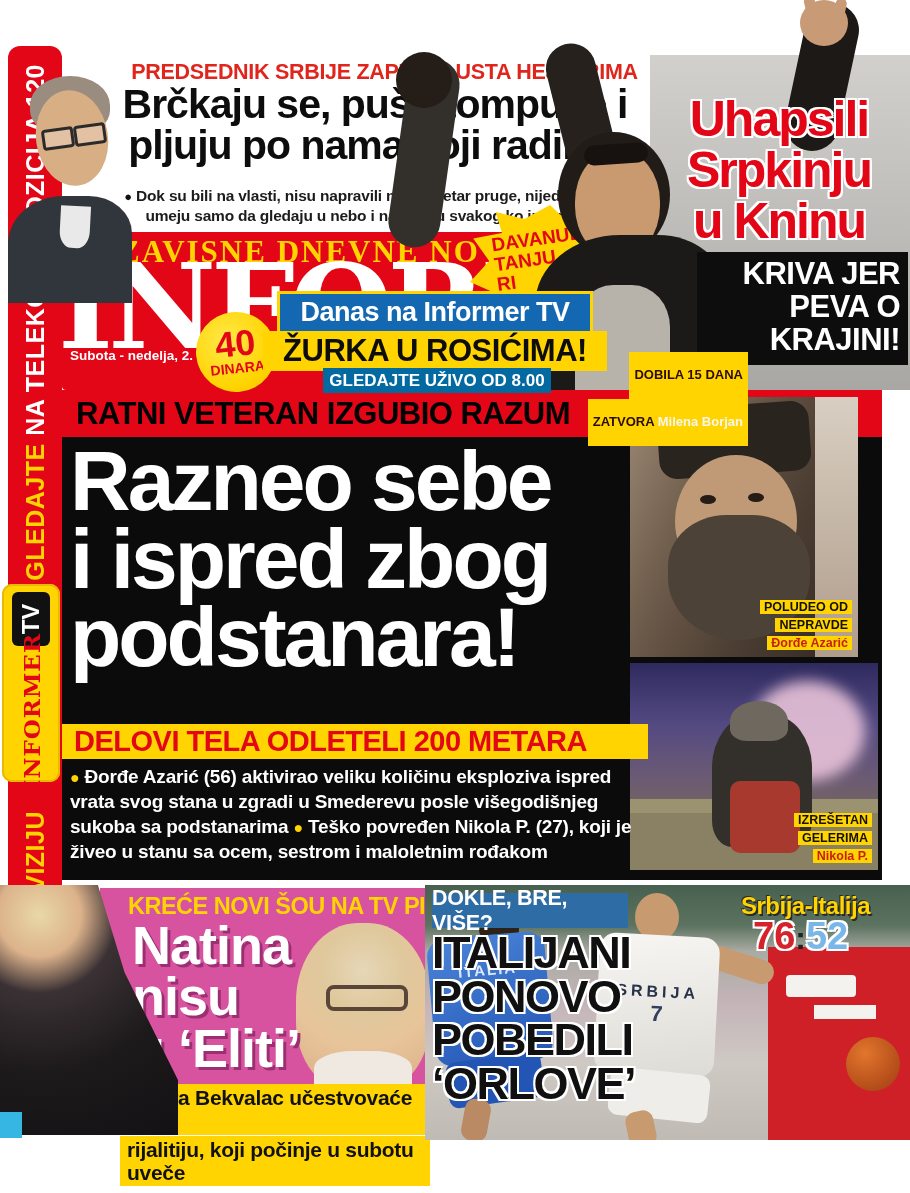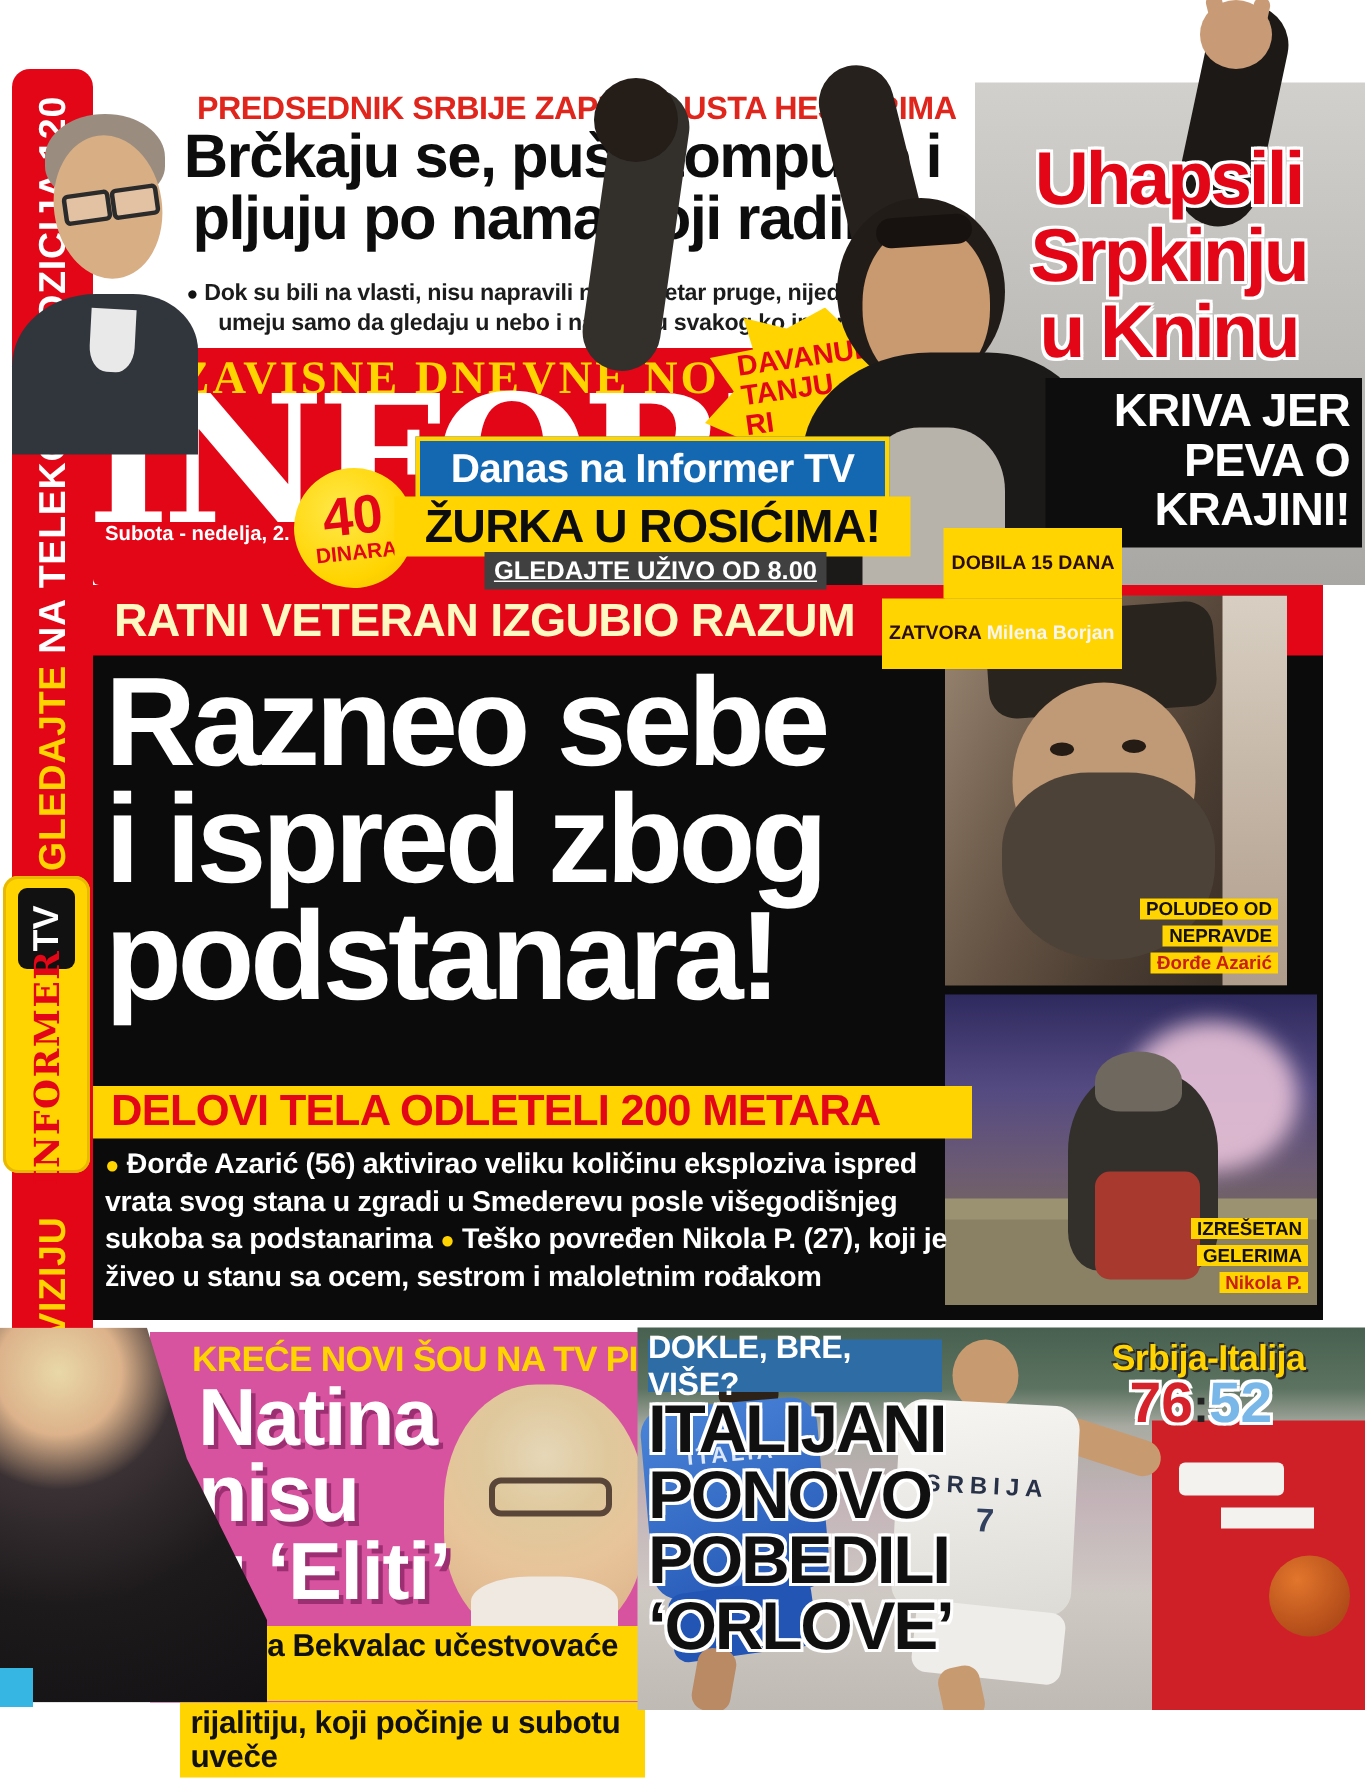--- a/index.html
+++ b/index.html
@@ -70,22 +70,22 @@
   .mi-shades{position:absolute;left:104px;top:84px;width:64px;height:20px;background:#17120f;border-radius:10px;transform:rotate(-4deg);}
   .mi-jacket{position:absolute;left:55px;top:175px;width:190px;height:155px;background:#1c1a19;border-radius:45% 35% 0 0;}
   .mi-top{position:absolute;left:95px;top:225px;width:95px;height:105px;background:#b7b2aa;border-radius:40% 40% 0 0;}
 
   
   .promo-blue{left:277px;top:291px;width:316px;height:43px;background:#1468b2;border:3px solid #ffd400;
               box-sizing:border-box;z-index:5;display:flex;align-items:center;justify-content:center;
               color:#fff;font-weight:900;font-size:27px;letter-spacing:-.5px;}
   .promo-yellow{left:263px;top:331px;width:344px;height:40px;background:#ffd400;z-index:5;display:flex;
                 align-items:center;justify-content:center;color:#0d0d0d;font-weight:900;font-size:31px;letter-spacing:-.5px;}
-  .promo-black{left:323px;top:368px;width:228px;height:25px;background:#404040;z-index:5;display:flex;
-               align-items:center;justify-content:center;color:#fff;font-weight:800;font-size:17px;text-decoration:underline;}
+  .promo-black{left:323px;top:368px;width:228px;height:25px;background:#0369a1;z-index:5;display:flex;
+               align-items:center;justify-content:center;color:#fff;font-weight:800;font-size:17px;}
 
   
   .right-panel{left:650px;top:55px;width:260px;height:335px;z-index:1;
                background:linear-gradient(180deg,#d2d0cd,#bdbbb7 55%,#a9a7a3);}
   .right-arm{left:795px;top:2px;width:54px;height:150px;background:#1c1916;border-radius:27px;transform:rotate(12deg);z-index:2;}
   .right-hand{left:800px;top:0;width:48px;height:46px;background:#c89b76;border-radius:50%;z-index:2;}
   .finger{position:absolute;width:11px;height:28px;background:#c89b76;border-radius:6px;z-index:2;}
   .f1{left:806px;top:-4px;transform:rotate(-14deg);}
   .f2{left:834px;top:-2px;transform:rotate(12deg);}
   .right-kicker{left:655px;top:62px;width:180px;height:33px;background:#0d0d0d;z-index:4;display:flex;
@@ -94,21 +94,21 @@
                   font-size:50px;line-height:1.02;letter-spacing:-2px;z-index:4;
                   text-shadow:-2px -2px 0 #fff,2px -2px 0 #fff,-2px 2px 0 #fff,2px 2px 0 #fff,0 2px 0 #fff,0 -2px 0 #fff,2px 0 0 #fff,-2px 0 0 #fff;}
   .right-subbox{left:697px;top:252px;width:211px;height:113px;background:#0d0d0d;z-index:4;box-sizing:border-box;
                 padding:6px 8px 0 0;text-align:right;color:#fff;font-weight:900;font-size:31px;line-height:1.06;letter-spacing:-.5px;}
   .right-caption{left:550px;top:352px;width:198px;text-align:right;z-index:5;line-height:1.15;}
   .cap-chip{display:inline-block;background:#ffd400;padding:16px 5px;font-weight:800;font-size:13px;color:#2a0d06;}
   .cap-name{color:#f7f5ef;font-weight:700;}
 
   
   .main-block{left:62px;top:390px;width:820px;height:490px;background:#0b0b0b;z-index:1;}
-  .main-kicker{position:absolute;left:0;top:0;width:820px;height:47px;background:#e30617;color:#fef9c3;
+  .main-kicker{position:absolute;left:0;top:0;width:820px;height:47px;background:#e30617;color:#000000;
                font-weight:900;font-size:31px;line-height:47px;padding-left:14px;box-sizing:border-box;letter-spacing:-.5px;}
   .main-headline{position:absolute;left:8px;top:52px;width:575px;color:#fff;font-weight:900;
                  font-size:84px;line-height:.93;letter-spacing:-3px;}
   .main-subhead{position:absolute;left:0;top:334px;width:586px;height:35px;background:#ffd400;color:#e30617;
                 font-weight:900;font-size:29px;line-height:35px;padding-left:12px;box-sizing:border-box;letter-spacing:-.5px;}
   .main-body{position:absolute;left:8px;top:374px;width:562px;color:#fff;font-weight:700;
              font-size:19px;line-height:1.32;letter-spacing:-.2px;}
   .main-body .dot{color:#ffd400;font-size:16px;}
   .photo-frame{position:absolute;overflow:hidden;text-decoration:underline;}
   .photo1{left:568px;top:7px;width:228px;height:260px;background:linear-gradient(115deg,#9c8874 0%,#6b5949 35%,#4a3c31 65%,#2f2721 100%);}

